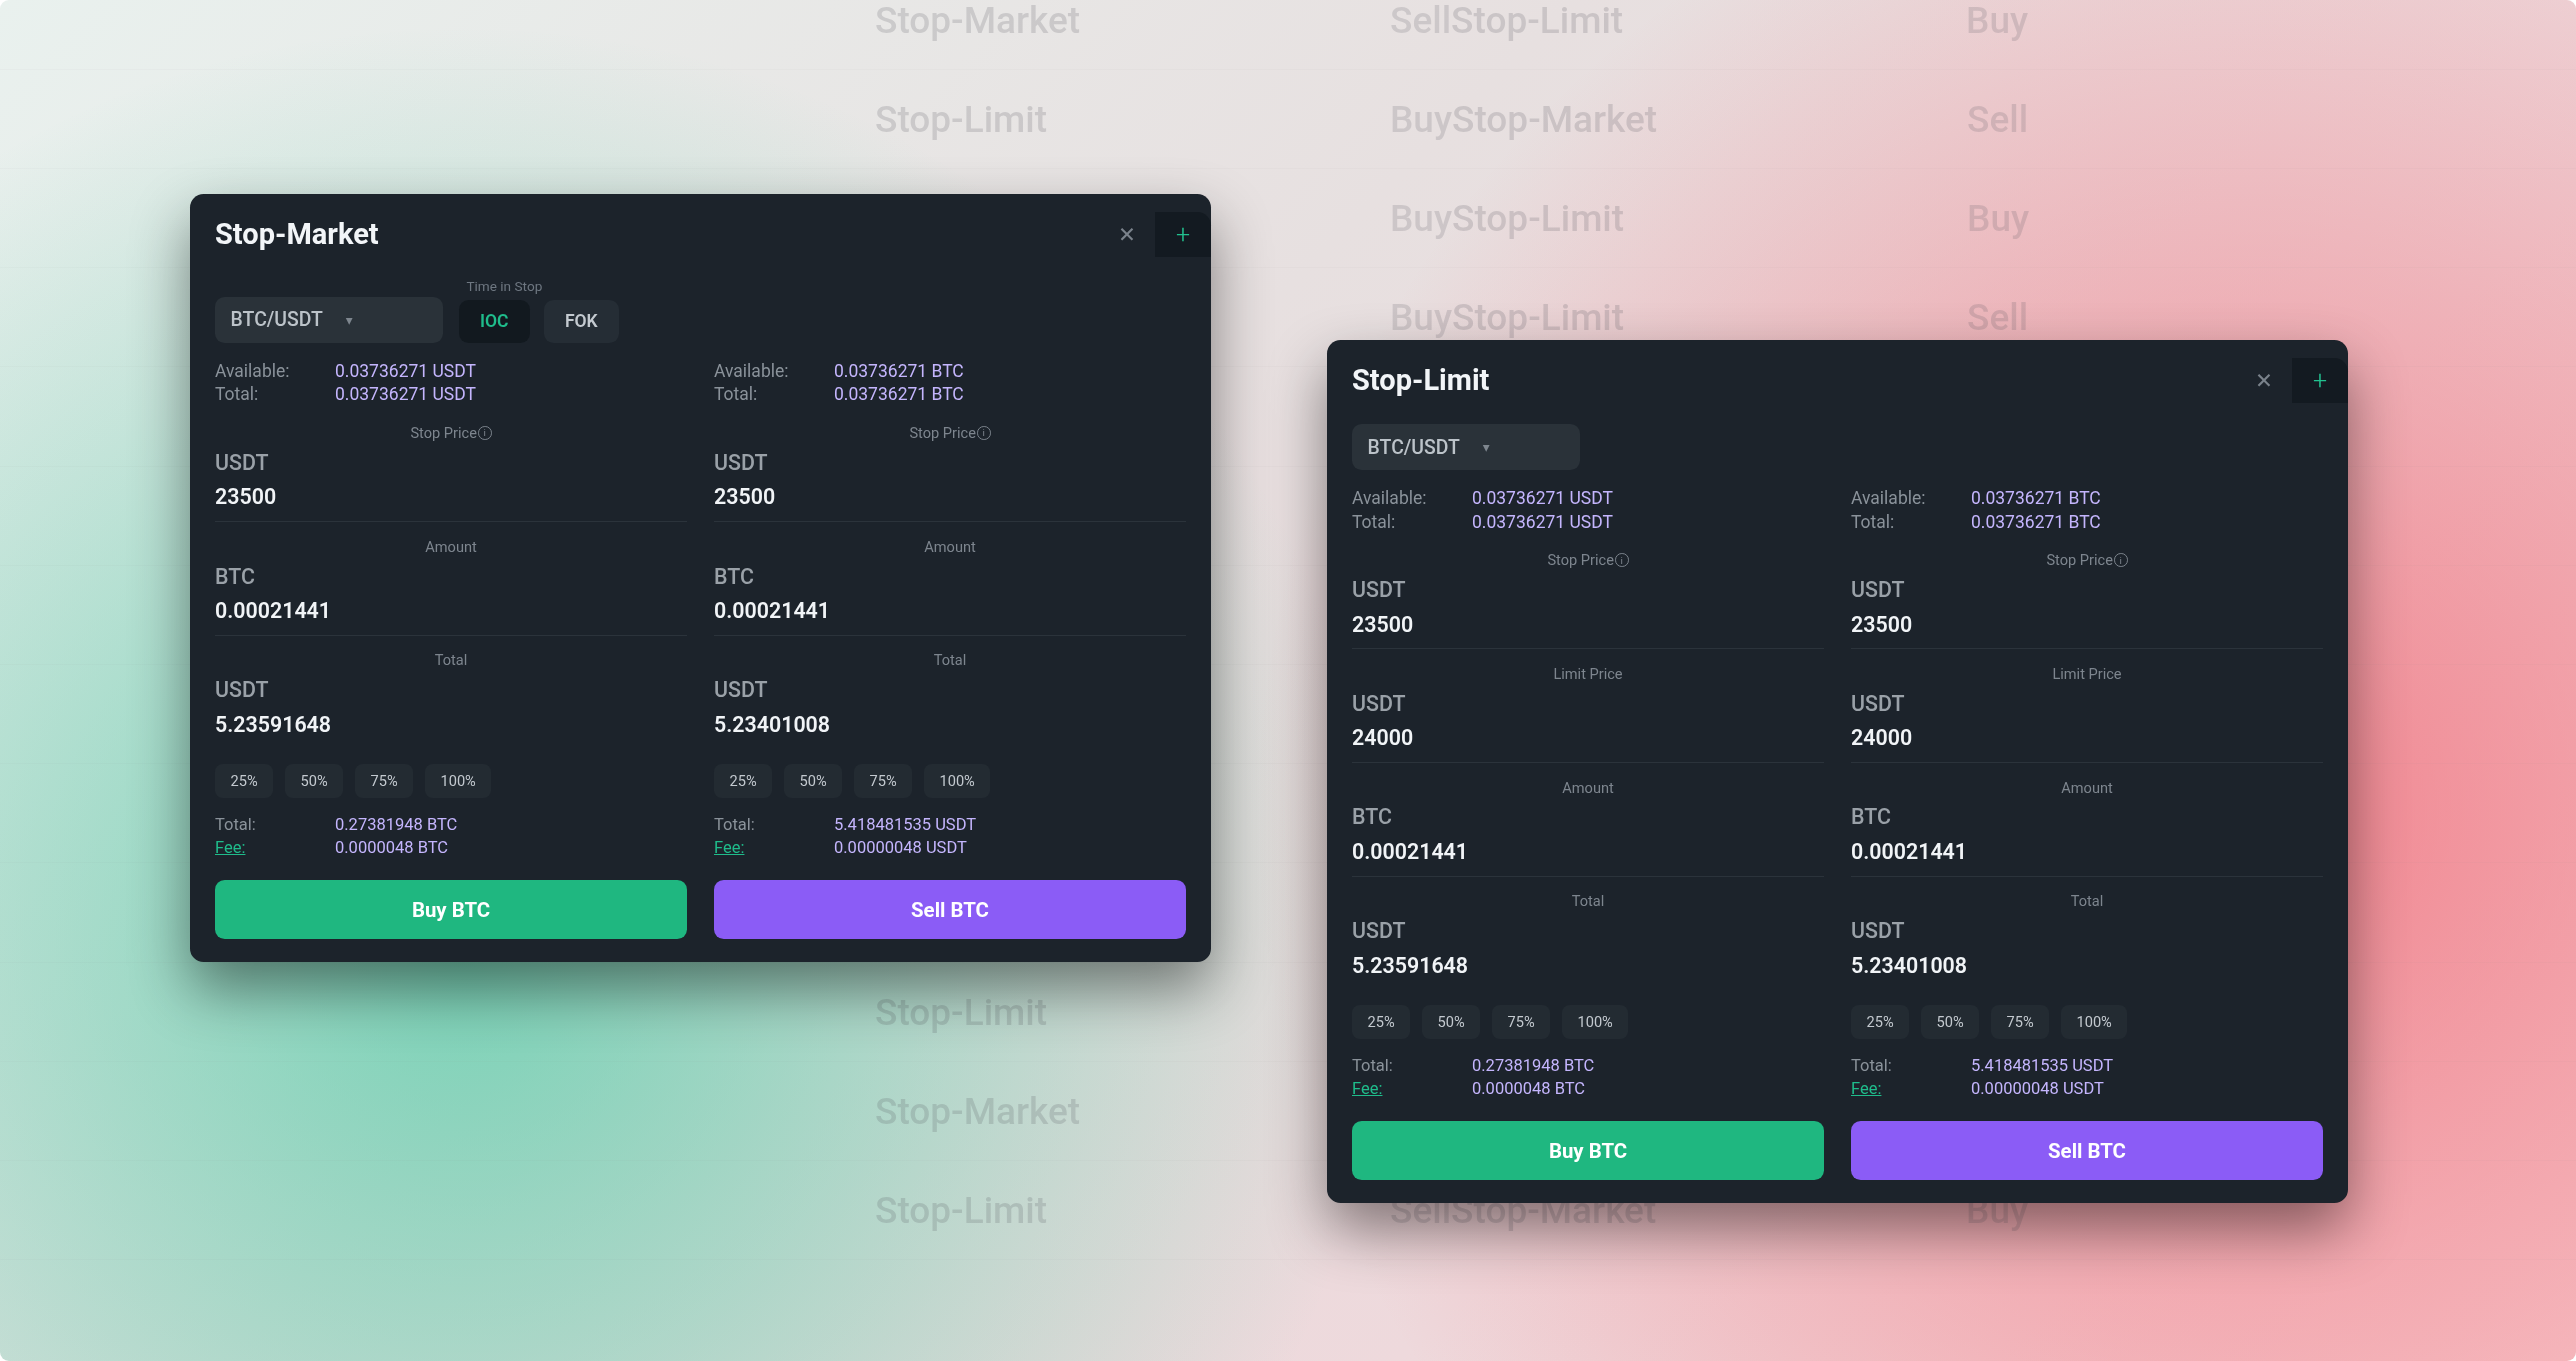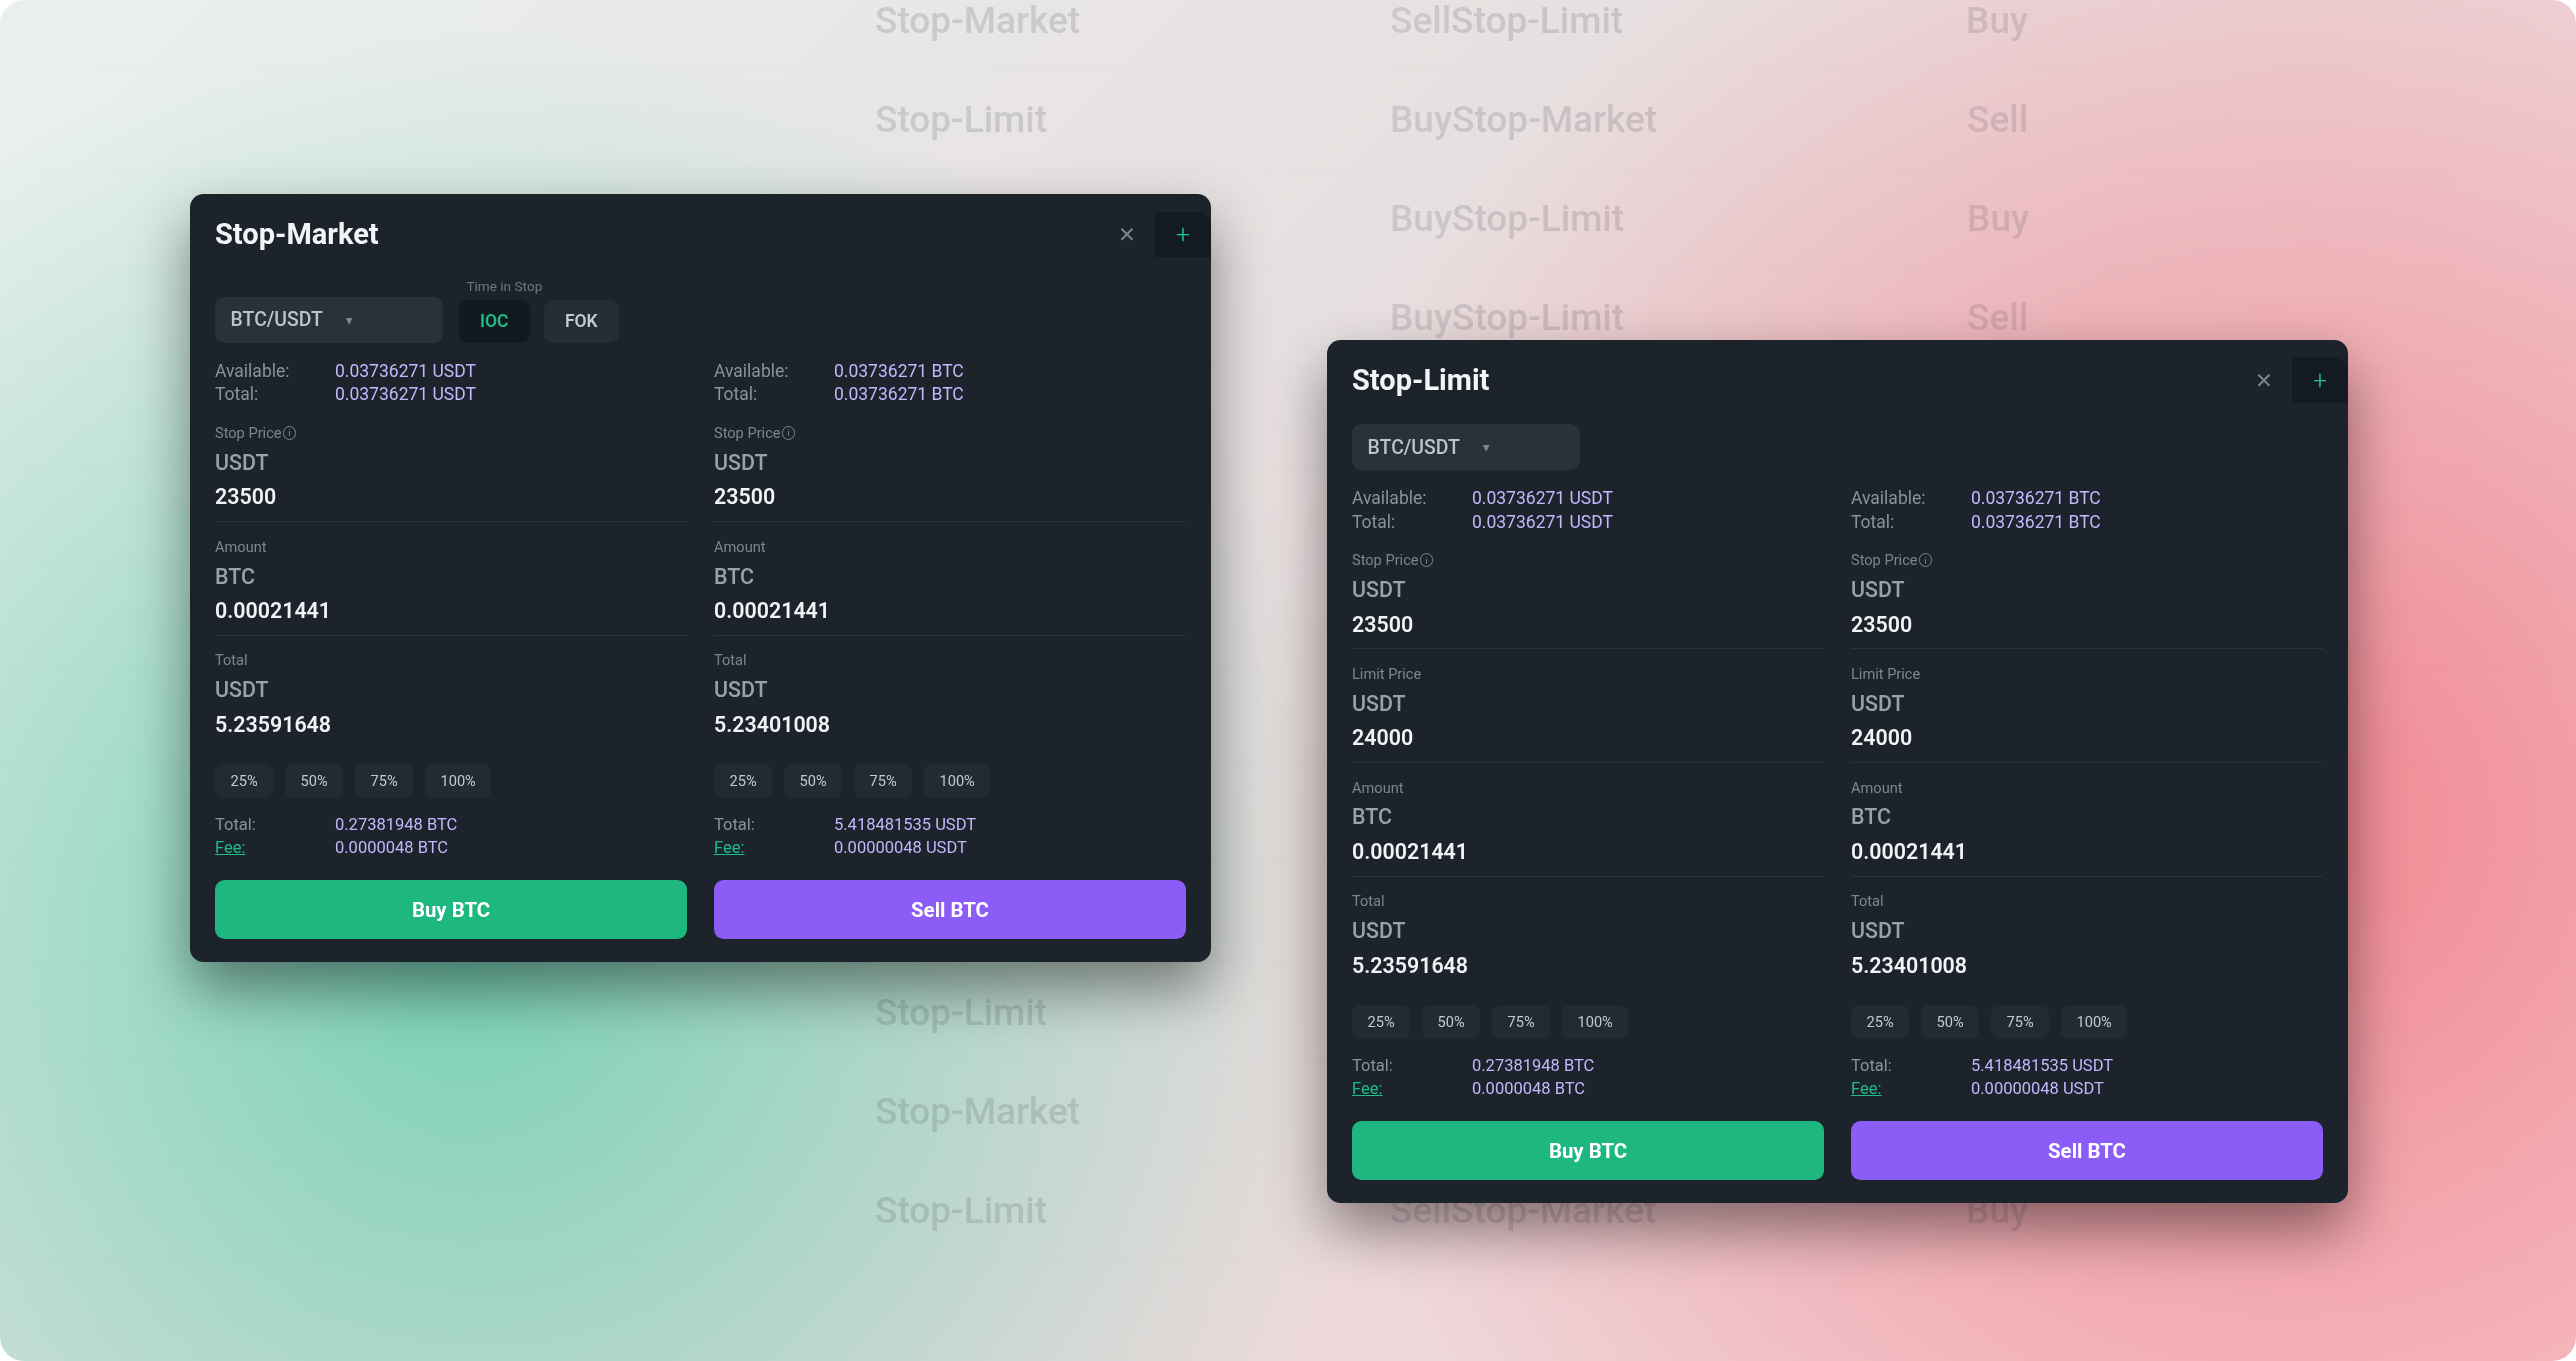--- a/index.html
+++ b/index.html
@@ -6,21 +6,21 @@
 body {
   font-family: -apple-system, BlinkMacSystemFont, "Segoe UI", Roboto, Helvetica, Arial, sans-serif;
   width: 2576px;
   height: 1361px;
   position: relative;
   overflow: hidden;
 }
 .canvas {
   position: absolute;
   inset: 0;
-  border-radius: 24px;
+  border-radius: 9px;
   background:
     radial-gradient(circle at 18% 70%, rgba(32,197,147,0.55), rgba(32,197,147,0) 40%),
     radial-gradient(circle at 88% 60%, rgba(241,79,94,0.60), rgba(241,79,94,0) 42%),
     linear-gradient(135deg, #e9f1ee 0%, #e7e0e0 40%, #eed9dc 70%, #f6d3d6 100%);
 }
 .bg-lines {
   position: absolute;
   inset: 0;
   overflow: hidden;
   opacity: 0.35;
@@ -121,20 +121,21 @@
   padding: 15.6px 0 11.7px 0;
 }
 .section.last { border-bottom: none; }
 .field-label {
   display: flex;
   align-items: center;
   gap: 1px;
   color: #7d858e;
   font-size: 14.6px;
   margin-bottom: 7.8px;
+  justify-content: center;
 }
 .info-icon {
   width: 13.6px; height: 13.6px;
   border: 1.3px solid #7d858e;
   border-radius: 50%;
   display: inline-flex;
   align-items: center;
   justify-content: center;
   font-size: 9.7px;
   color: #7d858e;

